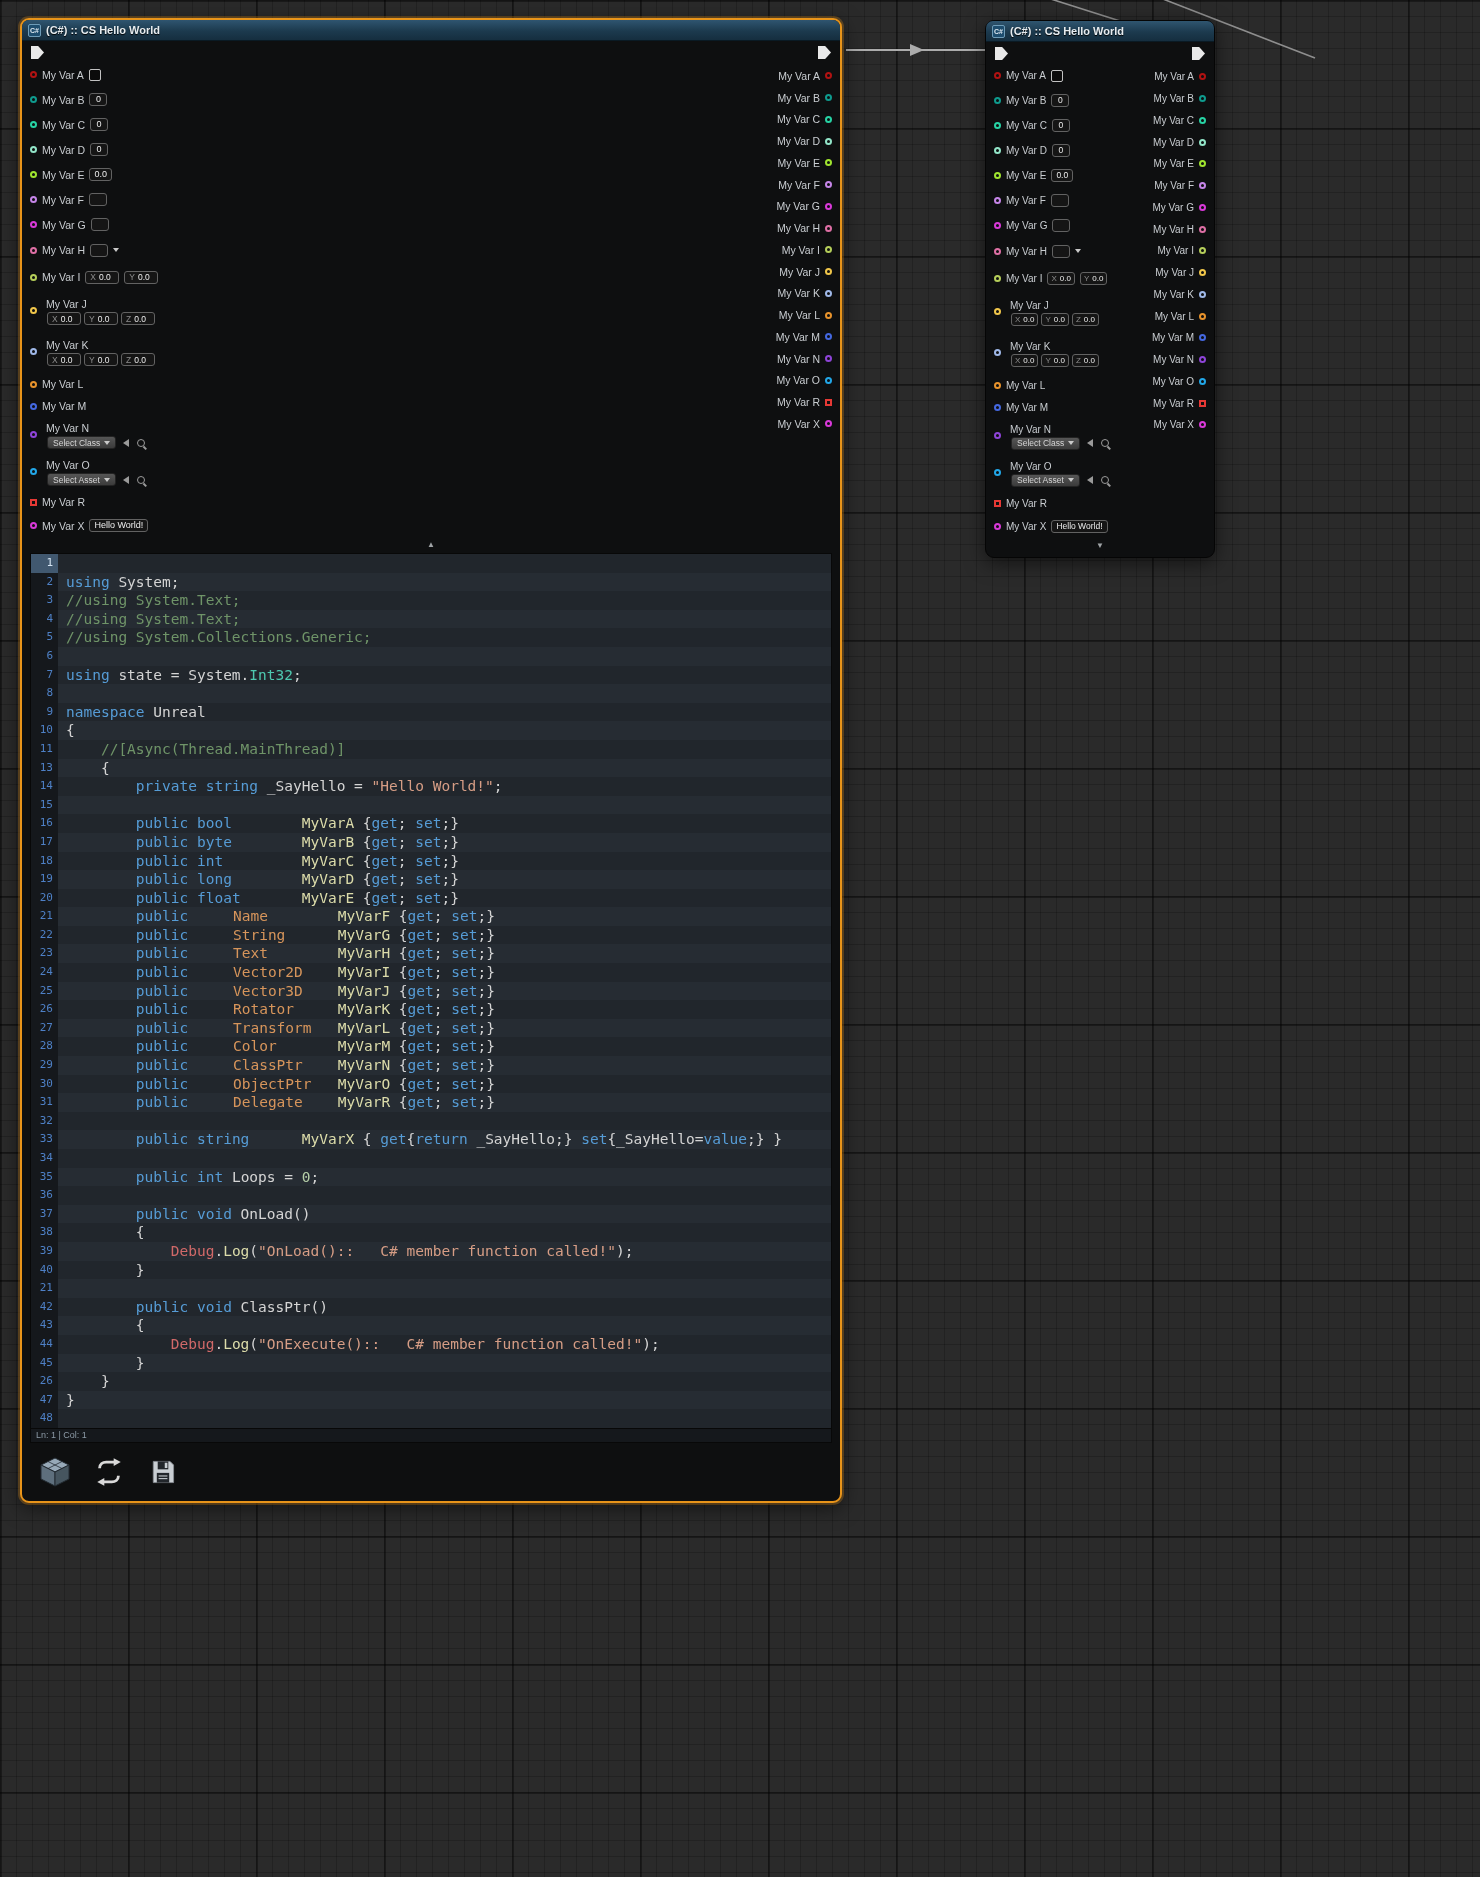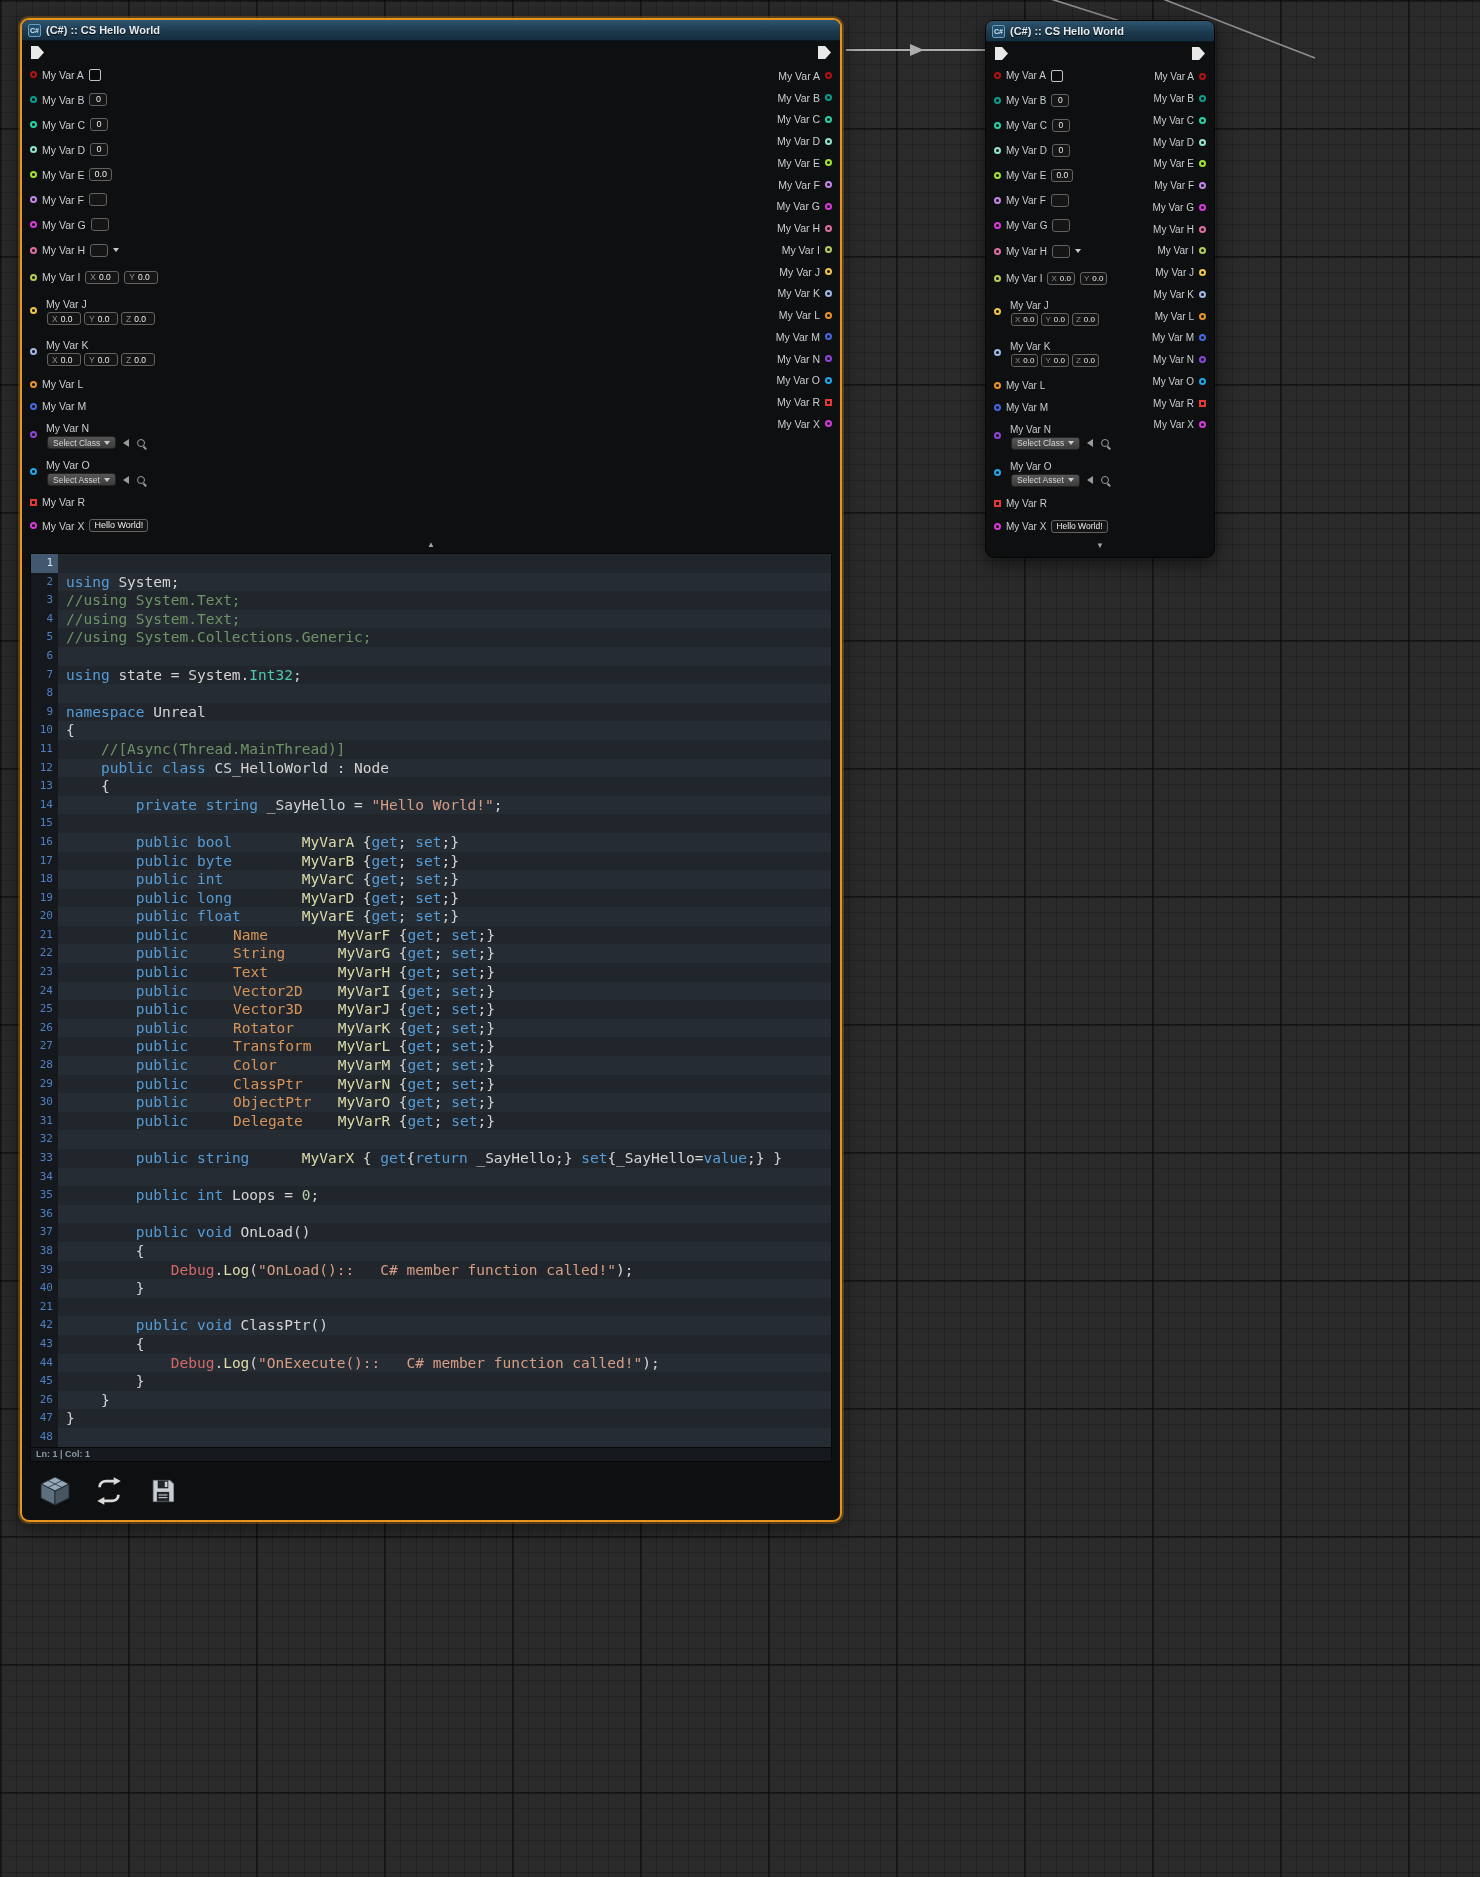--- a/index.html
+++ b/index.html
@@ -96,21 +96,21 @@
   .code-row.current .gutter { background:#41586F; color:#D5E4F2; }
   .code-text { font-family:"DejaVu Sans Mono",monospace; font-size:14.5px; line-height:18.6px;
                white-space:pre; padding-left:8px; }
   .tok-kw  { color:var(--tok-kw);  } .tok-ty  { color:var(--tok-ty);margin-left:36px;  }
   .tok-ty2 { color:var(--tok-ty2); } .tok-fn  { color:var(--tok-fn);  }
   .tok-pl  { color:var(--tok-pl);  } .tok-str { color:var(--tok-str); }
   .tok-com { color:var(--tok-com); } .tok-dbg { color:var(--tok-dbg); }
   .tok-num { color:var(--tok-num); }
 
   .status-bar { height:14px; background:#15181C; border:1px solid #080808; border-top:none;
-                font-size:9px; line-height:13px; color:#8C9AA6; padding-left:5px;font-weight:bold; }
+                font-size:9px; line-height:13px; color:#8C9AA6; padding-left:5px; }
 
   .editor-toolbar { display:flex; gap:12px; padding:9px 12px 4px; }
   .tbtn { width:42px; height:40px; background:transparent; border:none; display:flex;
           align-items:center; justify-content:center; cursor:pointer; }
 
   
   .node-right .pin-label { font-size:10px; }
   .node-right .tfield { font-size:8.5px; }
   .node-right .vecbox { min-width:26px; padding:0 3px; font-size:8px; }
 </style>
@@ -386,24 +386,20 @@
             <span class="gutter">9</span>
             <div class="code-text"><span class="tok tok-kw">namespace</span><span class="tok tok-pl"> Unreal</span></div>
           </div>
           <div class="code-row">
             <span class="gutter">10</span>
             <div class="code-text"><span class="tok tok-pl">{</span></div>
           </div>
           <div class="code-row">
             <span class="gutter">11</span>
             <div class="code-text"><span class="tok tok-com">    //[Async(Thread.MainThread)]</span></div>
-          </div>
-          <div class="code-row">
-            <span class="gutter">12</span>
-            <div class="code-text"><span class="tok tok-pl">    </span><span class="tok tok-kw">public</span><span class="tok tok-pl"> </span><span class="tok tok-kw">class</span><span class="tok tok-pl"> CS_HelloWorld : Node</span></div>
           </div>
           <div class="code-row">
             <span class="gutter">13</span>
             <div class="code-text"><span class="tok tok-pl">    {</span></div>
           </div>
           <div class="code-row">
             <span class="gutter">14</span>
             <div class="code-text"><span class="tok tok-pl">        </span><span class="tok tok-kw">private</span><span class="tok tok-pl"> </span><span class="tok tok-kw">string</span><span class="tok tok-pl"> _SayHello = </span><span class="tok tok-str">"Hello World!"</span><span class="tok tok-pl">;</span></div>
           </div>
           <div class="code-row">

